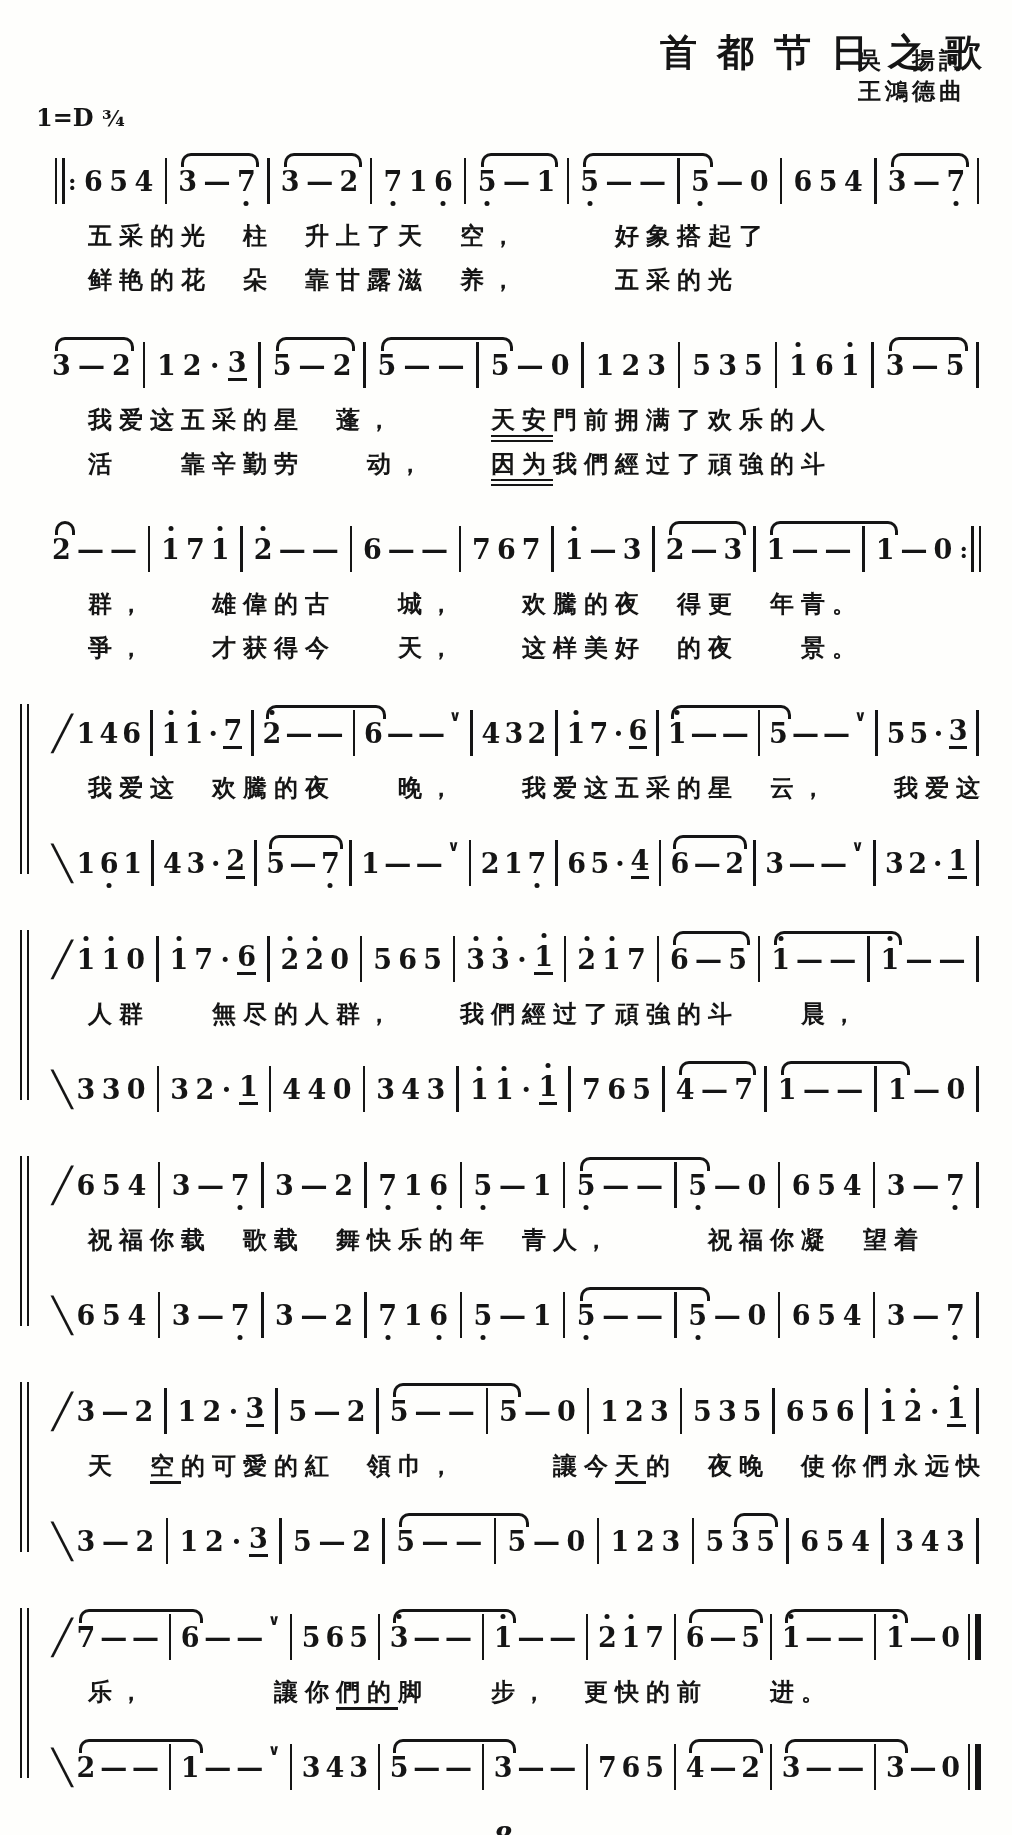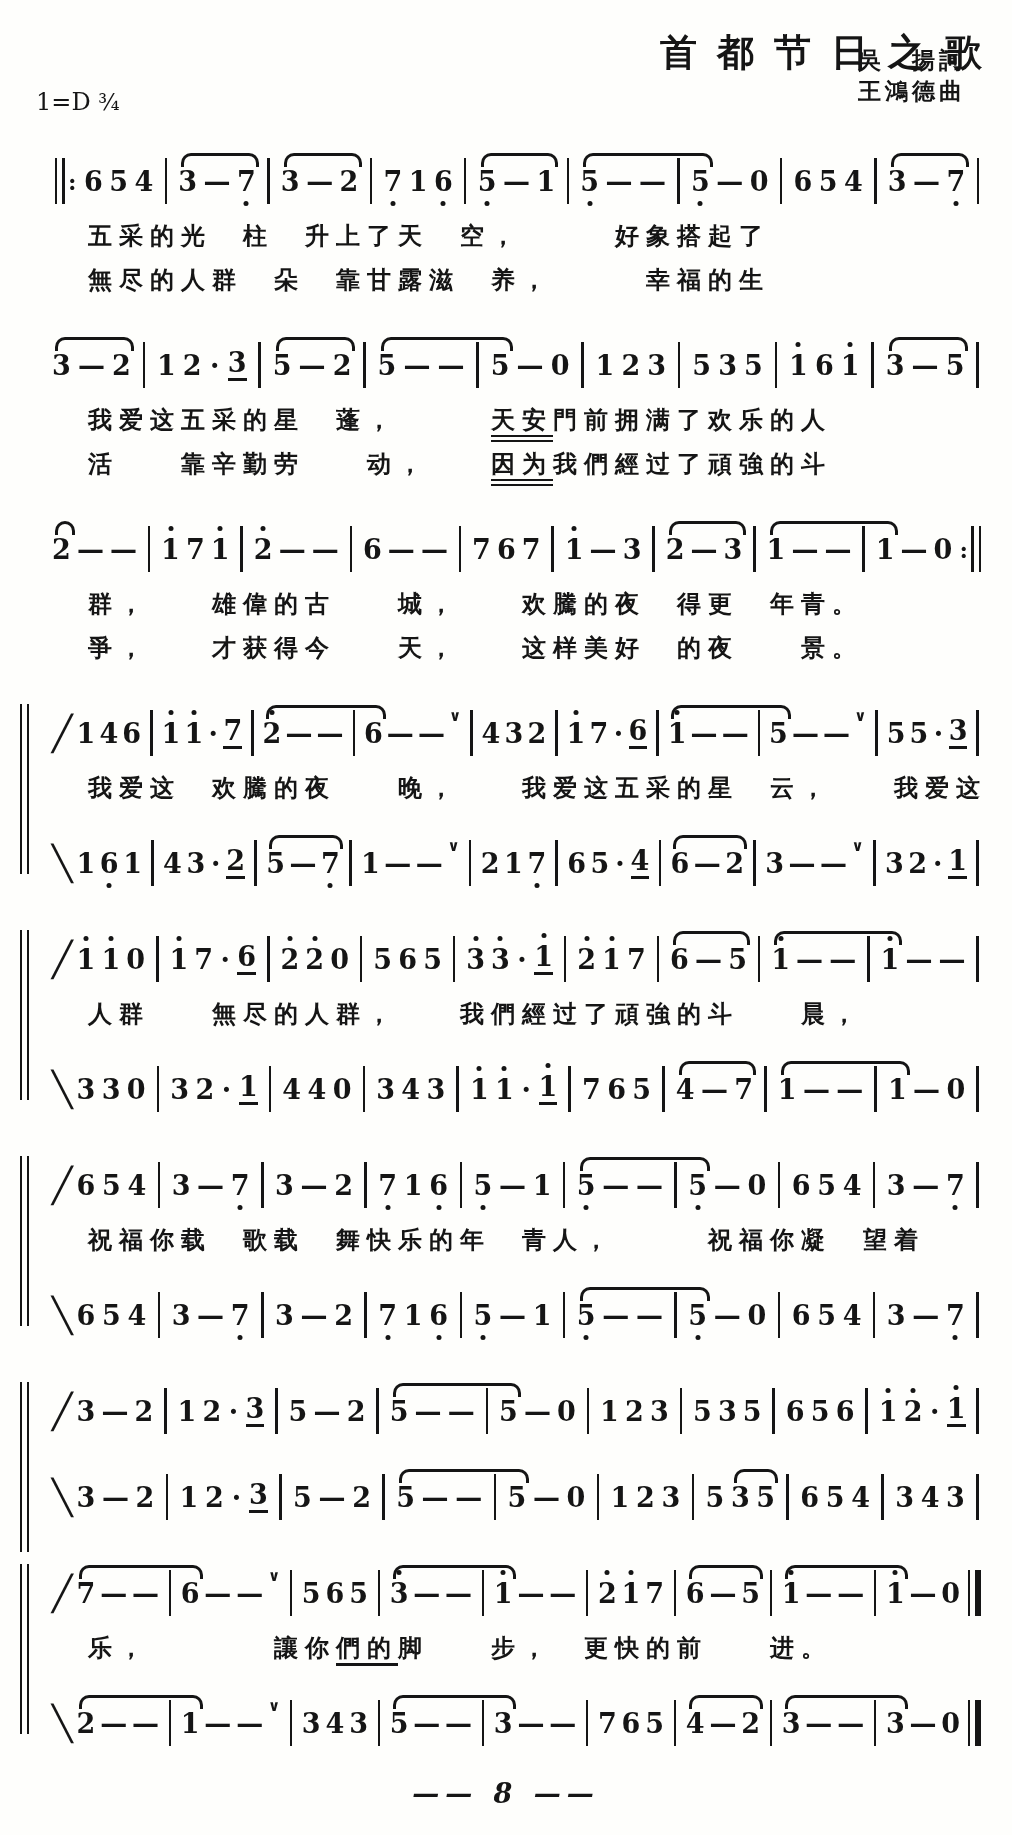--- a/index.html
+++ b/index.html
@@ -4,21 +4,21 @@
 <style>
   html,body{margin:0;padding:0;background:#e8e8e4;}
   .page{
     width:1012px;min-height:1835px;margin:0 auto;background:#fefefc;color:#151515;
     font-family:"DejaVu Serif","Liberation Serif",serif;
     box-sizing:border-box;padding:12px 10px 16px 10px;position:relative;overflow:hidden;
   }
   
   .header{position:relative;height:104px;}
   .title{margin:16px 0 0 0;text-align:right;font-size:37px;font-weight:bold;letter-spacing:20px;text-indent:20px;}
-  .keysig{position:absolute;left:26px;bottom:16px;font-size:24px;font-weight:normal;}
+  .keysig{position:absolute;left:26px;bottom:0;font-size:24px;font-weight:bold;}
   .keysig .time{font-size:22px;}
   .credits{position:absolute;right:36px;top:16px;font-size:23px;line-height:1.35;font-weight:bold;letter-spacing:4px;text-align:left;}
   
   .system{position:relative;margin:0 14px 10px 40px;}
   .mline{position:relative;display:flex;align-items:center;padding:26px 4px 14px 2px;}
   .cells{display:flex;flex:1;justify-content:space-between;align-items:center;}
   .prefix{font-family:"DejaVu Sans",sans-serif;font-size:34px;font-weight:bold;line-height:1;margin-right:4px;}
   .cell{position:relative;display:inline-flex;align-items:center;justify-content:center;min-width:12px;}
   .num{font-size:27px;font-weight:bold;line-height:1;font-style:normal;}
   .num.u{border-bottom:3px solid #151515;padding-bottom:2px;}
@@ -176,21 +176,21 @@
               <i class="bar"></i>
             </span>
           </div>
           <div class="slur" style="left: 130.85px; width: 72.3px; top: 21px;"></div>
           <div class="slur" style="left: 233.85px; width: 72.3px; top: 21px;"></div>
           <div class="slur" style="left: 430.85px; width: 71.3px; top: 21px;"></div>
           <div class="slur" style="left: 532.85px; width: 124.3px; top: 21px;"></div>
           <div class="slur" style="left: 840.85px; width: 72.3px; top: 21px;"></div>
         </div>
         <div class="lyrics"><span class="seg">五采的光　柱　升上了天　空，　　　好象搭起了</span></div>
-        <div class="lyrics"><span class="seg">無尽的人群　朵　靠甘露滋　养，　　　幸福的生</span></div>
+        <div class="lyrics"><span class="seg">鲜艳的花　朵　靠甘露滋　养，　　　五采的光</span></div>
       </div>
       <div class="system">
         <div class="mline">
           <div class="cells">
             <span class="cell">
               <span class="num">3</span>
             </span>
             <span class="cell">
               <span class="num">—</span>
             </span>
@@ -1323,20 +1323,21 @@
             <span class="cell">
               <span class="num u">1</span>
               <i class="odot high"></i>
             </span>
             <span class="cell">
               <i class="bar"></i>
             </span>
           </div>
           <div class="slur" style="left: 342.85px; width: 122.3px; top: 21px;"></div>
         </div>
+        <div class="lyrics"><span class="seg">天　</span><span class="seg u">空</span><span class="seg">的可愛的紅　領巾，　　　讓今</span><span class="seg u">天</span><span class="seg">的　夜晚　使你們永远快</span></div>
         <div class="mline">
           <span class="prefix">╲</span>
           <div class="cells">
             <span class="cell">
               <span class="num">3</span>
             </span>
             <span class="cell">
               <span class="num">—</span>
             </span>
             <span class="cell">

